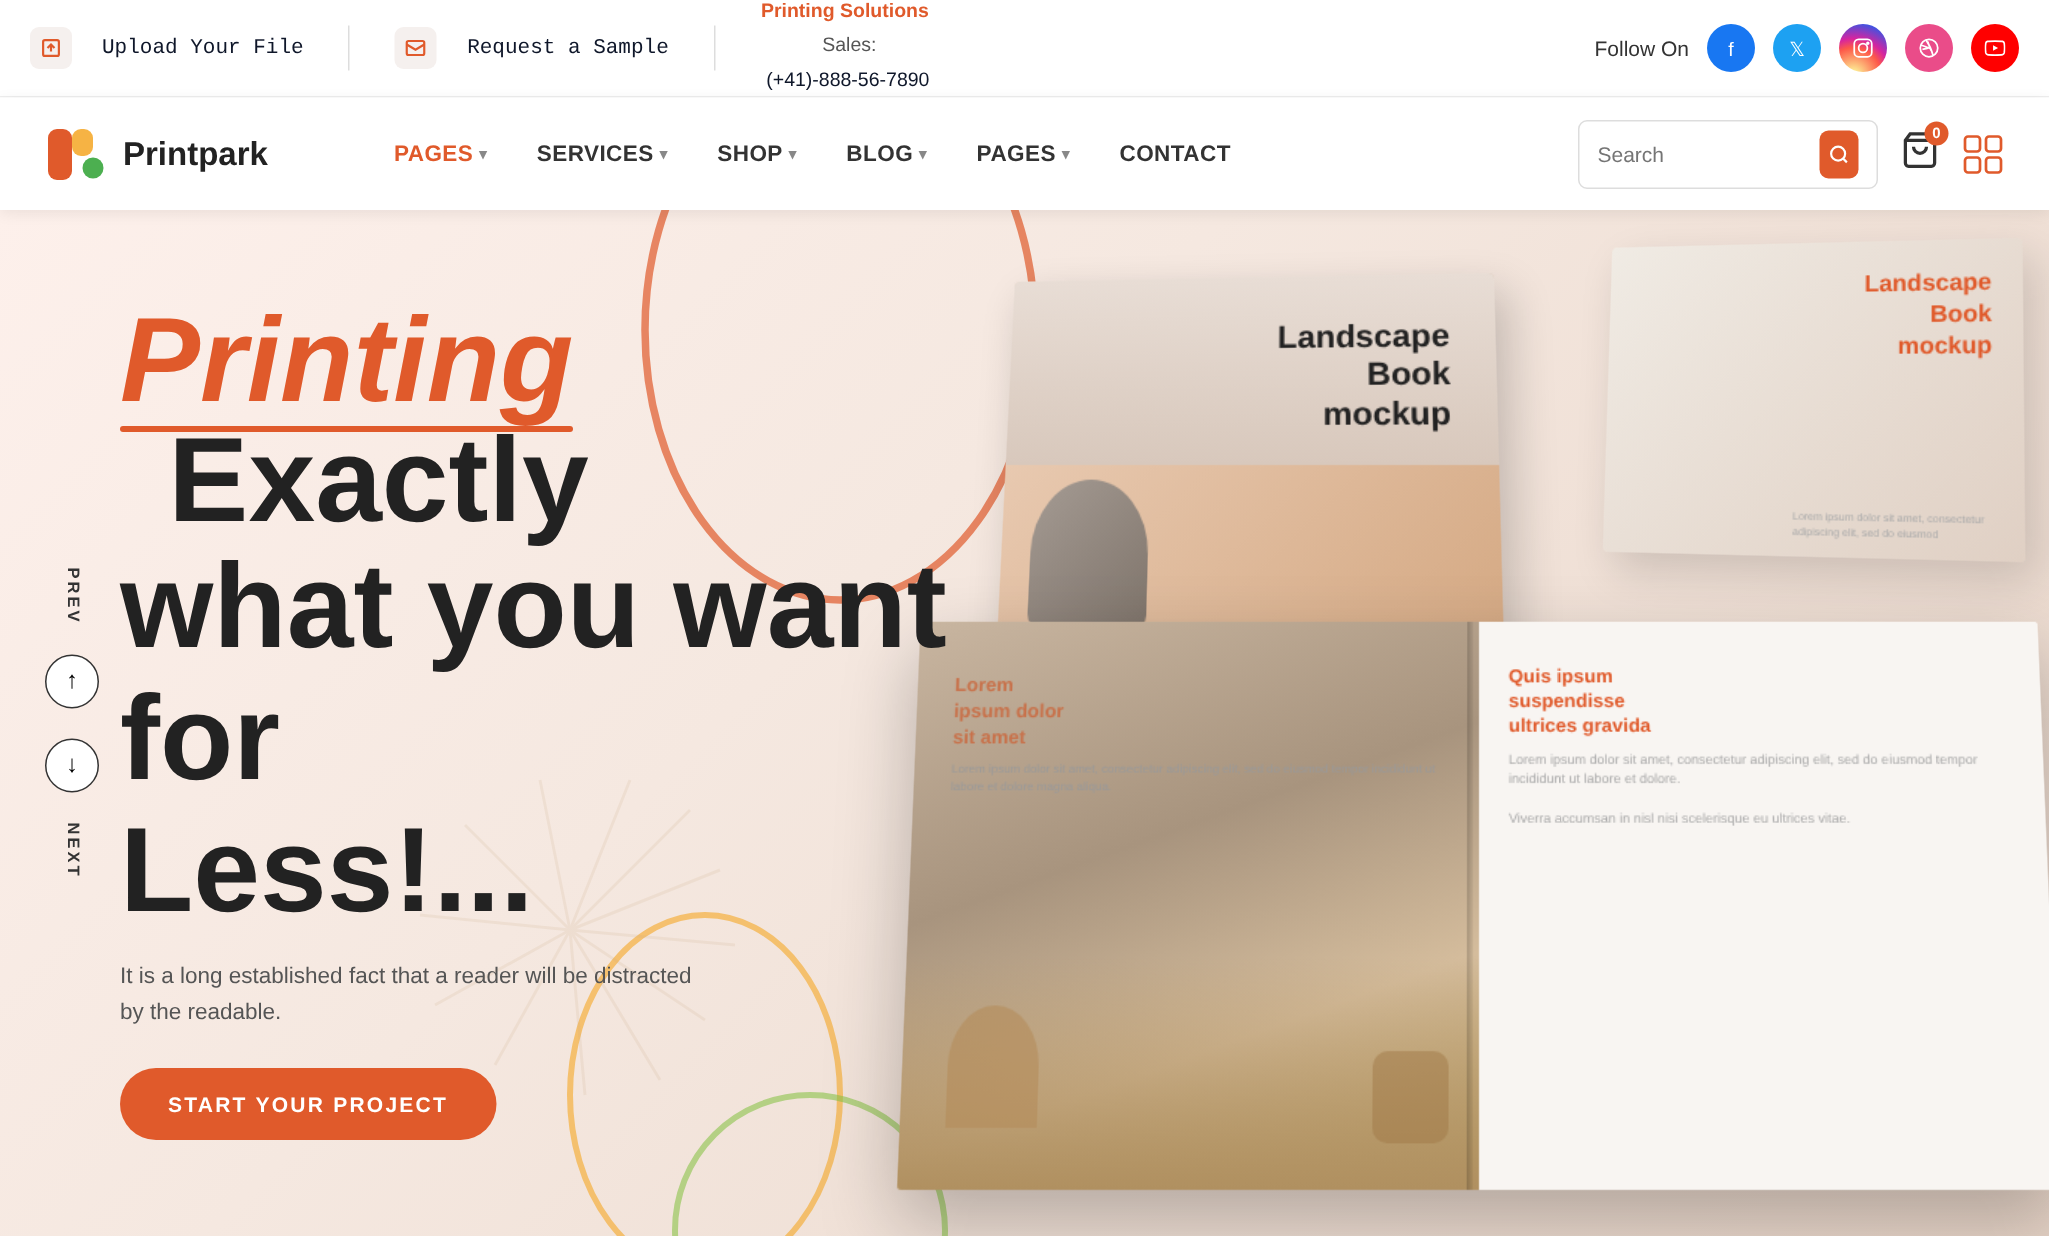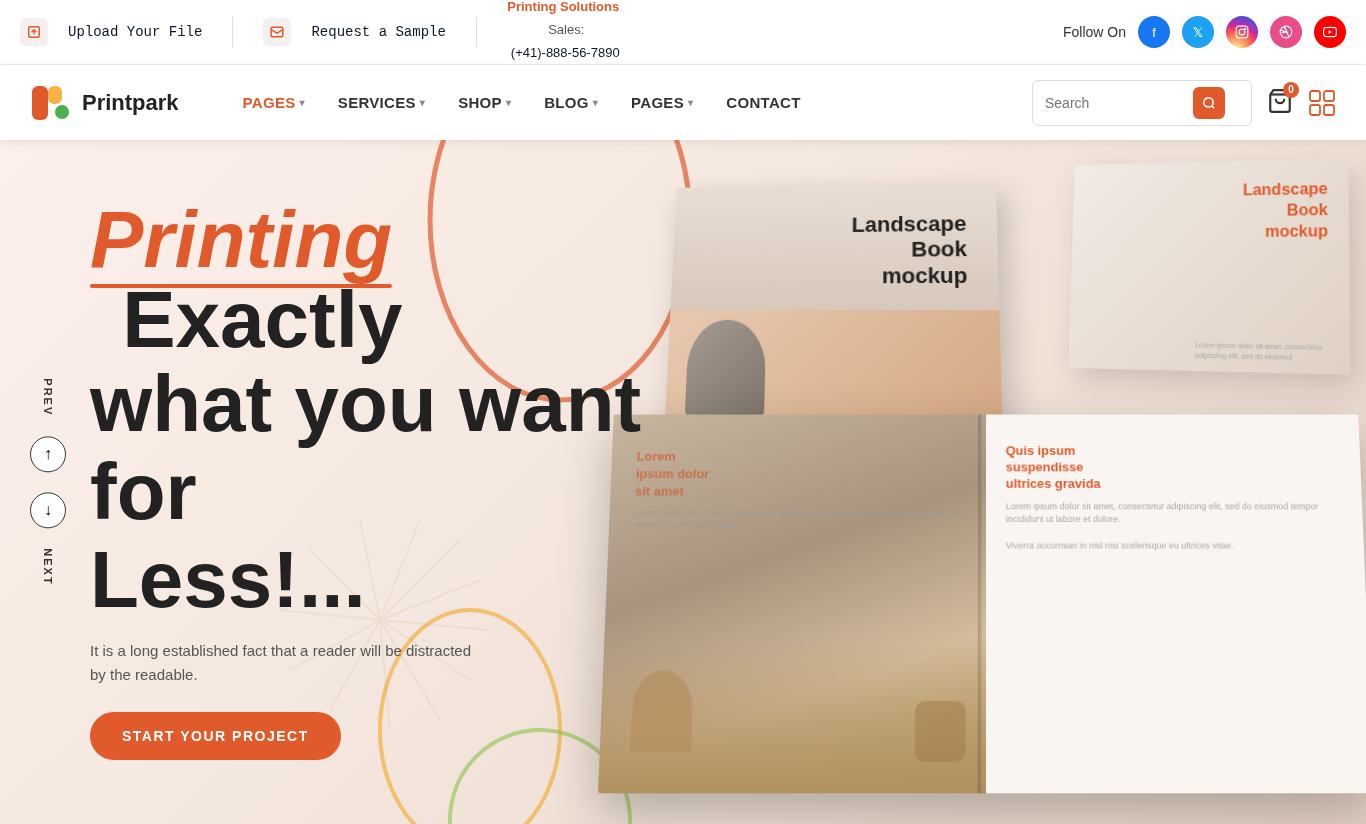--- a/index.html
+++ b/index.html
@@ -74,20 +74,21 @@
     
     .nav-bar {
       height: 75px;
       background: #fff;
       display: flex;
       align-items: center;
       padding: 0 30px;
       box-shadow: 0 2px 10px rgba(0,0,0,0.08);
       position: relative;
       z-index: 10;
+      gap: 20px;
     }
     .logo {
       display: flex; align-items: center; gap: 10px;
       margin-right: 50px;
     }
     .logo-icon {
       width: 42px; height: 42px;
       position: relative;
     }
     .logo-text { font-size: 22px; font-weight: 700; color: #222; }
@@ -108,21 +109,21 @@
     .nav-item .chevron { font-size: 10px; color: #888; }
     .nav-right {
       display: flex; align-items: center; gap: 15px;
     }
     .search-box {
       display: flex; align-items: center;
       border: 1.5px solid #ddd;
       border-radius: 6px;
       padding: 6px 12px;
       gap: 8px;
-      width: 220px;
+      width: 200px;
     }
     .search-box input {
       border: none; outline: none;
       font-size: 14px; color: #999;
       width: 140px;
       background: transparent;
     }
     .search-btn {
       width: 32px; height: 32px;
       background: #e05a2b;
@@ -156,21 +157,21 @@
       background: linear-gradient(135deg, #fdf0eb 0%, #f5e8e0 40%, #e8d5c8 100%);
       overflow: hidden;
     }
     .hero-bg-shapes {
       position: absolute; top: 0; left: 0; width: 100%; height: 100%;
       pointer-events: none;
     }
     .hero-content {
       position: absolute;
       top: 60px;
-      left: 90px;
+      left: 80px;
       width: 560px;
       z-index: 5;
     }
     .hero-title-printing {
       font-size: 80px;
       font-weight: 900;
       color: #e05a2b;
       line-height: 1;
       font-style: italic;
       position: relative;

